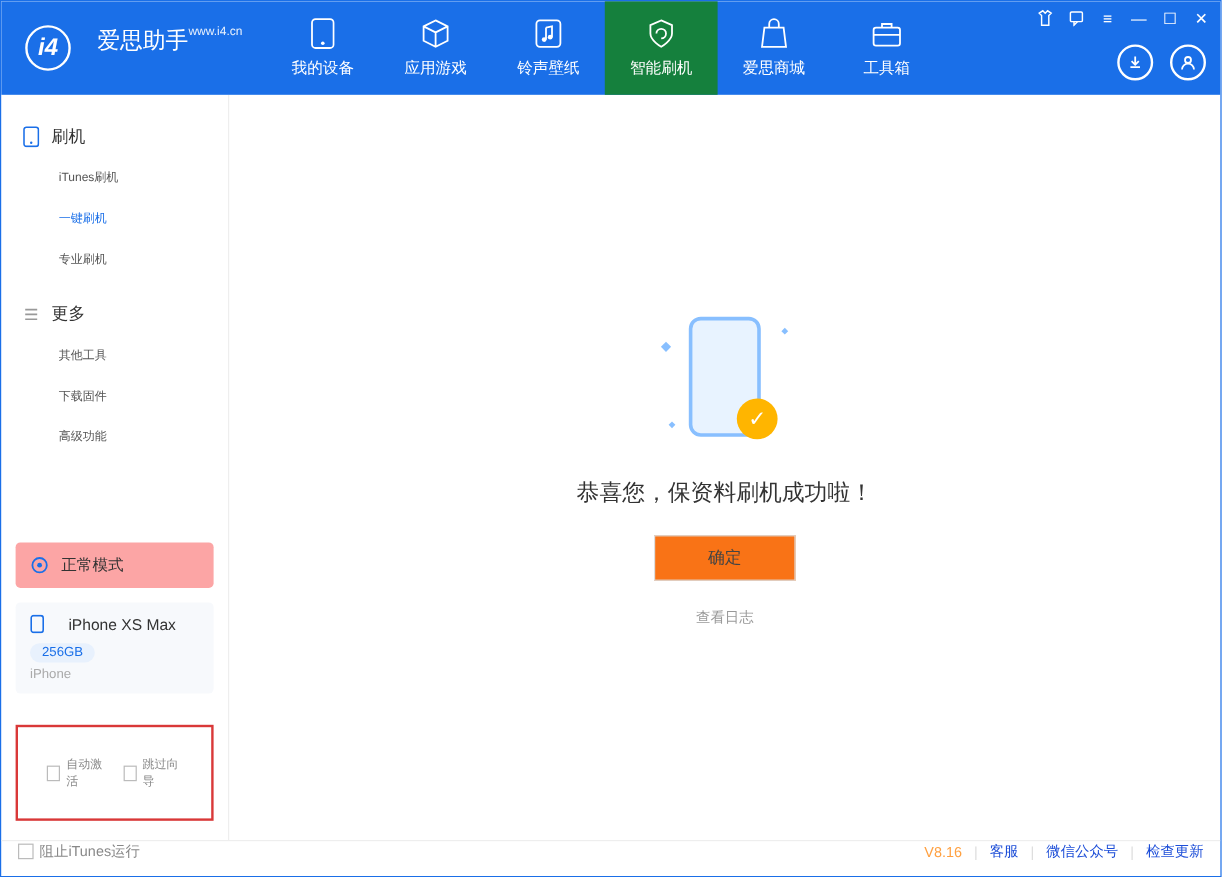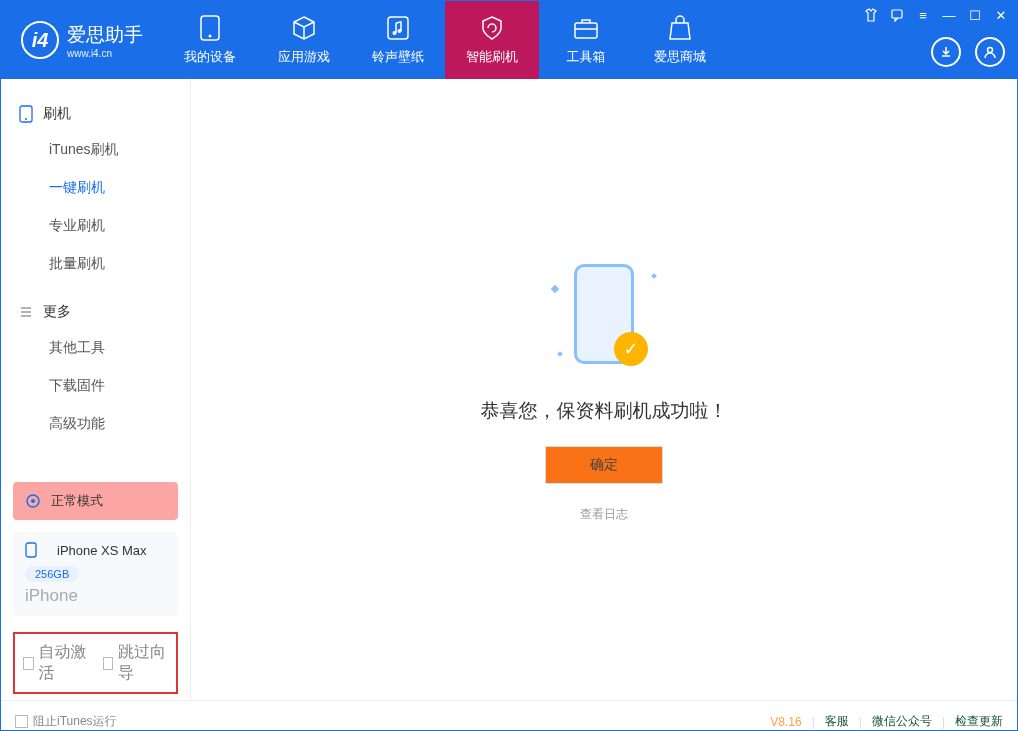--- a/index.html
+++ b/index.html
@@ -1,59 +1,59 @@
 <!DOCTYPE html>
 <html><head>
 <meta charset="utf-8">
 <style>
 *{margin:0;padding:0;box-sizing:border-box;font-family:"Microsoft YaHei","PingFang SC",sans-serif}
 body{background:#fff;width:1018px;height:731px;overflow:hidden;border:1px solid #1a6fe8}
 .header{height:78px;background:#1a6fe8;display:flex;align-items:center;color:#fff;position:relative}
-.logo{display:flex;align-items:center;padding:0 20px;gap:8px}
+.logo{display:flex;padding:0 20px;gap:22px}
 .logo-icon{width:38px;height:38px;border:2px solid #fff;border-radius:50%;display:flex;align-items:center;justify-content:center;font-weight:bold;font-size:20px;font-style:italic}
-.logo-text{display:flex;flex-direction:column}
+.logo-text{display:flex;flex-direction:row}
 .logo-title{font-size:19px;font-weight:500}
 .logo-sub{font-size:10px;opacity:.9}
 .tabs{display:flex;height:100%}
 .tab{width:94px;display:flex;flex-direction:column;align-items:center;justify-content:center;gap:6px;cursor:pointer;font-size:13px}
-.tab.active{background:#be185d}
+.tab.active{background:#15803d}
 .tab-icon{width:28px;height:28px;display:flex;align-items:center;justify-content:center}
 .win-ctrl{position:absolute;right:6px;top:4px;display:flex;gap:6px;align-items:center}
 .win-ctrl span{width:20px;height:20px;display:flex;align-items:center;justify-content:center;cursor:pointer;font-size:13px}
 .hdr-actions{position:absolute;right:12px;bottom:12px;display:flex;gap:14px}
 .hdr-btn{width:30px;height:30px;border:2px solid #fff;border-radius:50%;display:flex;align-items:center;justify-content:center;cursor:pointer}
 .body{display:flex;height:calc(100% - 78px - 30px)}
 .sidebar{width:190px;border-right:1px solid #eee;display:flex;flex-direction:column;padding-top:18px}
 .sb-group{margin-bottom:12px}
 .sb-head{display:flex;align-items:center;gap:10px;padding:8px 18px;font-size:14px;color:#333;font-weight:500}
-.sb-item{padding:10px 18px 10px 48px;font-size:14px;color:#555;cursor:pointer}
+.sb-item{padding:10px 18px 10px 48px;font-size:10px;color:#555;cursor:pointer}
 .sb-item.active{color:#1a6fe8}
 .sb-spacer{flex:1}
 .dev-box{margin:8px 12px;padding:10px 12px;background:#fca5a5;border-radius:4px;font-size:13px;color:#333;display:flex;align-items:center;gap:10px}
 .dev-info{margin:4px 12px 10px;padding:10px 12px;background:#f7f9fc;border-radius:4px}
 .dev-name{font-size:13px;color:#333;font-weight:500;margin-bottom:6px;display:flex;align-items:center;gap:20px}
 .dev-badge{display:inline-block;padding:2px 10px;background:#e8f1fd;color:#1a6fe8;border-radius:10px;font-size:11px;margin-bottom:4px}
-.dev-type{font-size:17px;color:#aaa}
-.chk-row{margin:6px 12px;padding:8px;border:2px solid #d93838;display:flex;gap:14px;font-size:16px;color:#888}
+.dev-type{font-size:11px;color:#aaa}
+.chk-row{margin:16px 12px;padding:24px;border:2px solid #d93838;display:flex;gap:14px;font-size:10px;color:#888}
 .chk{display:flex;align-items:center;gap:5px}
 .chk-box{width:13px;height:13px;border:1px solid #bbb}
 .main{flex:1;display:flex;flex-direction:column;align-items:center;justify-content:center;gap:22px}
 .phone-illus{width:120px;height:120px;position:relative}
 .phone{width:60px;height:100px;border:3px solid #88bfff;border-radius:10px;position:absolute;left:30px;top:8px;background:#e8f3ff}
 .phone-check{width:34px;height:34px;background:#ffb500;border-radius:50%;position:absolute;right:16px;bottom:10px;display:flex;align-items:center;justify-content:center;color:#fff;font-size:18px}
 .sparkle{position:absolute;width:6px;height:6px;background:#88bfff;transform:rotate(45deg)}
 .msg{font-size:19px;color:#333}
 .ok-btn{padding:9px 44px;border:1px solid #ddd;background:#f97316;font-size:14px;color:#444;cursor:pointer}
 .log-link{font-size:12px;color:#999;cursor:pointer}
-.footer{height:30px;border-top:1px solid #eee;display:flex;align-items:flex-end;padding:0 14px;font-size:12px;color:#888}
+.footer{height:30px;border-top:1px solid #eee;display:flex;align-items:flex-start;padding:0 14px;font-size:12px;color:#888}
 .footer .chk{color:#888}
 .footer-right{margin-left:auto;display:flex;align-items:center;gap:10px}
 .fsep{color:#ddd}
 .ver{color:#ffa040}
-.flink{color:#14532d;cursor:pointer}
+.flink{color:#1d4ed8;cursor:pointer}
 svg{display:block}
 </style>
 </head>
 <body>
 
 <div class="header">
   <div class="logo">
     <div class="logo-icon">i4</div>
     <div class="logo-text">
       <div class="logo-title">爱思助手</div>
@@ -93,34 +93,34 @@
       <div class="tab-icon">
           <svg width="26" height="26" viewBox="0 0 26 26">
             <path d="M13 2 L22 6 L22 13 C22 19 13 24 13 24 C13 24 4 19 4 13 L4 6 Z" fill="none" stroke="#fff" stroke-width="1.5"></path>
             <path d="M9 13 A4 4 0 1 1 13 17" fill="none" stroke="#fff" stroke-width="1.5"></path>
           </svg>
         </div>
       <span>智能刷机</span>
     </div>
     <div class="tab">
       <div class="tab-icon">
+          <svg width="24" height="26" viewBox="0 0 24 26">
+            <path d="M4 8 L20 8 L22 24 L2 24 Z M8 8 L8 5 A4 4 0 0 1 16 5 L16 8" fill="none" stroke="#fff" stroke-width="1.5"></path>
+          </svg>
+        </div>
+      <span>爱思商城</span>
+    </div>
+    <div class="tab">
+      <div class="tab-icon">
           <svg width="26" height="24" viewBox="0 0 26 24">
             <rect x="2" y="7" width="22" height="15" rx="2" fill="none" stroke="#fff" stroke-width="1.5"></rect>
             <path d="M9 7 L9 4 L17 4 L17 7 M2 13 L24 13" stroke="#fff" stroke-width="1.5" fill="none"></path>
           </svg>
         </div>
       <span>工具箱</span>
-    </div>
-    <div class="tab">
-      <div class="tab-icon">
-          <svg width="24" height="26" viewBox="0 0 24 26">
-            <path d="M4 8 L20 8 L22 24 L2 24 Z M8 8 L8 5 A4 4 0 0 1 16 5 L16 8" fill="none" stroke="#fff" stroke-width="1.5"></path>
-          </svg>
-        </div>
-      <span>爱思商城</span>
     </div>
   </div>
   <div class="win-ctrl">
     <span>
         <svg width="14" height="14" viewBox="0 0 14 14">
           <path d="M2 3 L5 1 L7 3 L9 1 L12 3 L10 5 L10 13 L4 13 L4 5 Z" fill="none" stroke="#fff" stroke-width="1.2"></path>
         </svg>
       </span>
     <span>
         <svg width="14" height="14" viewBox="0 0 14 14">
@@ -154,21 +154,20 @@
       <div class="sb-head">
         <svg width="14" height="18" viewBox="0 0 14 18">
             <rect x="1" y="1" width="12" height="16" rx="2" fill="none" stroke="#1a6fe8" stroke-width="1.3"></rect>
             <circle cx="7" cy="14" r="1" fill="#1a6fe8"></circle>
           </svg>
         <span>刷机</span>
       </div>
       <div class="sb-item">iTunes刷机</div>
       <div class="sb-item active">一键刷机</div>
       <div class="sb-item">专业刷机</div>
-      <div class="sb-item">批量刷机</div>
     </div>
     <div class="sb-group">
       <div class="sb-head">
         <svg width="14" height="14" viewBox="0 0 14 14">
             <path d="M2 3 L12 3 M2 7 L12 7 M2 11 L12 11" stroke="#999" stroke-width="1.3"></path>
           </svg>
         <span>更多</span>
       </div>
       <div class="sb-item">其他工具</div>
       <div class="sb-item">下载固件</div>

